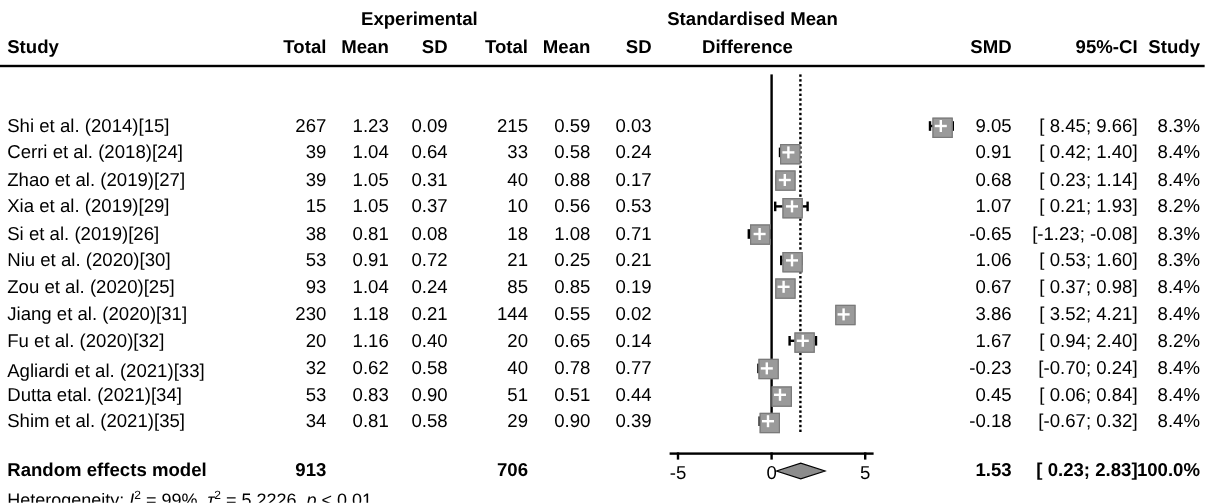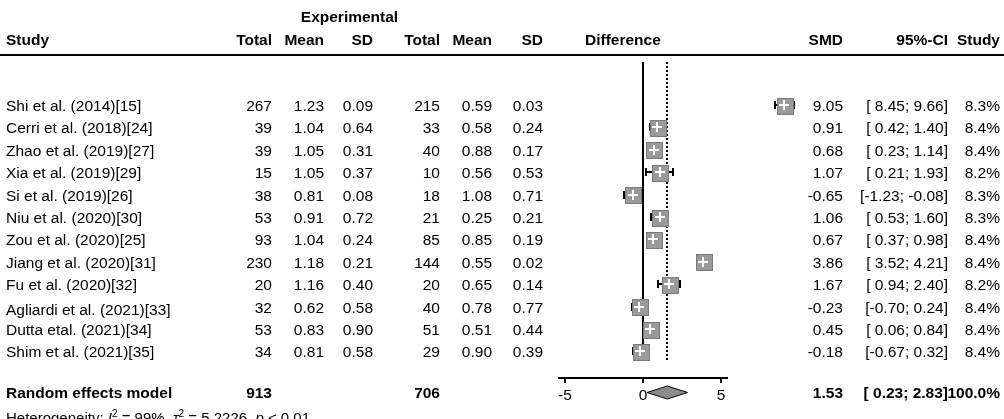--- a/index.html
+++ b/index.html
@@ -92,20 +92,21 @@
     font-size: 15.5px;
     white-space: nowrap;
     text-align: center;
   }
 </style>
 </head>
 <body>
 
 <div id="forest">
     <div class="hdr-group" style="left: 232px; top: 8px; width: 235px;">Experimental</div>
+    <div class="hdr-group" style="left: 556px; top: 8px; width: 240px; text-align: left;">Standardised Mean</div>
     <div class="hdr-group" style="left: 585px; top: 31px; width: 240px; text-align: left;">Difference</div>
     <div class="cell" style="top: 31px; left: 6px; font-weight: bold;">Study</div>
     <div class="cell" style="top: 31px; right: 732px; font-weight: bold;">Total</div>
     <div class="cell" style="top: 31px; right: 680px; font-weight: bold;">Mean</div>
     <div class="cell" style="top: 31px; right: 631px; font-weight: bold;">SD</div>
     <div class="cell" style="top: 31px; right: 564px; font-weight: bold;">Total</div>
     <div class="cell" style="top: 31px; right: 512px; font-weight: bold;">Mean</div>
     <div class="cell" style="top: 31px; right: 461px; font-weight: bold;">SD</div>
     <div class="cell" style="top: 31px; right: 161px; font-weight: bold;">SMD</div>
     <div class="cell" style="top: 31px; right: 56px; font-weight: bold;">95%-CI</div>

